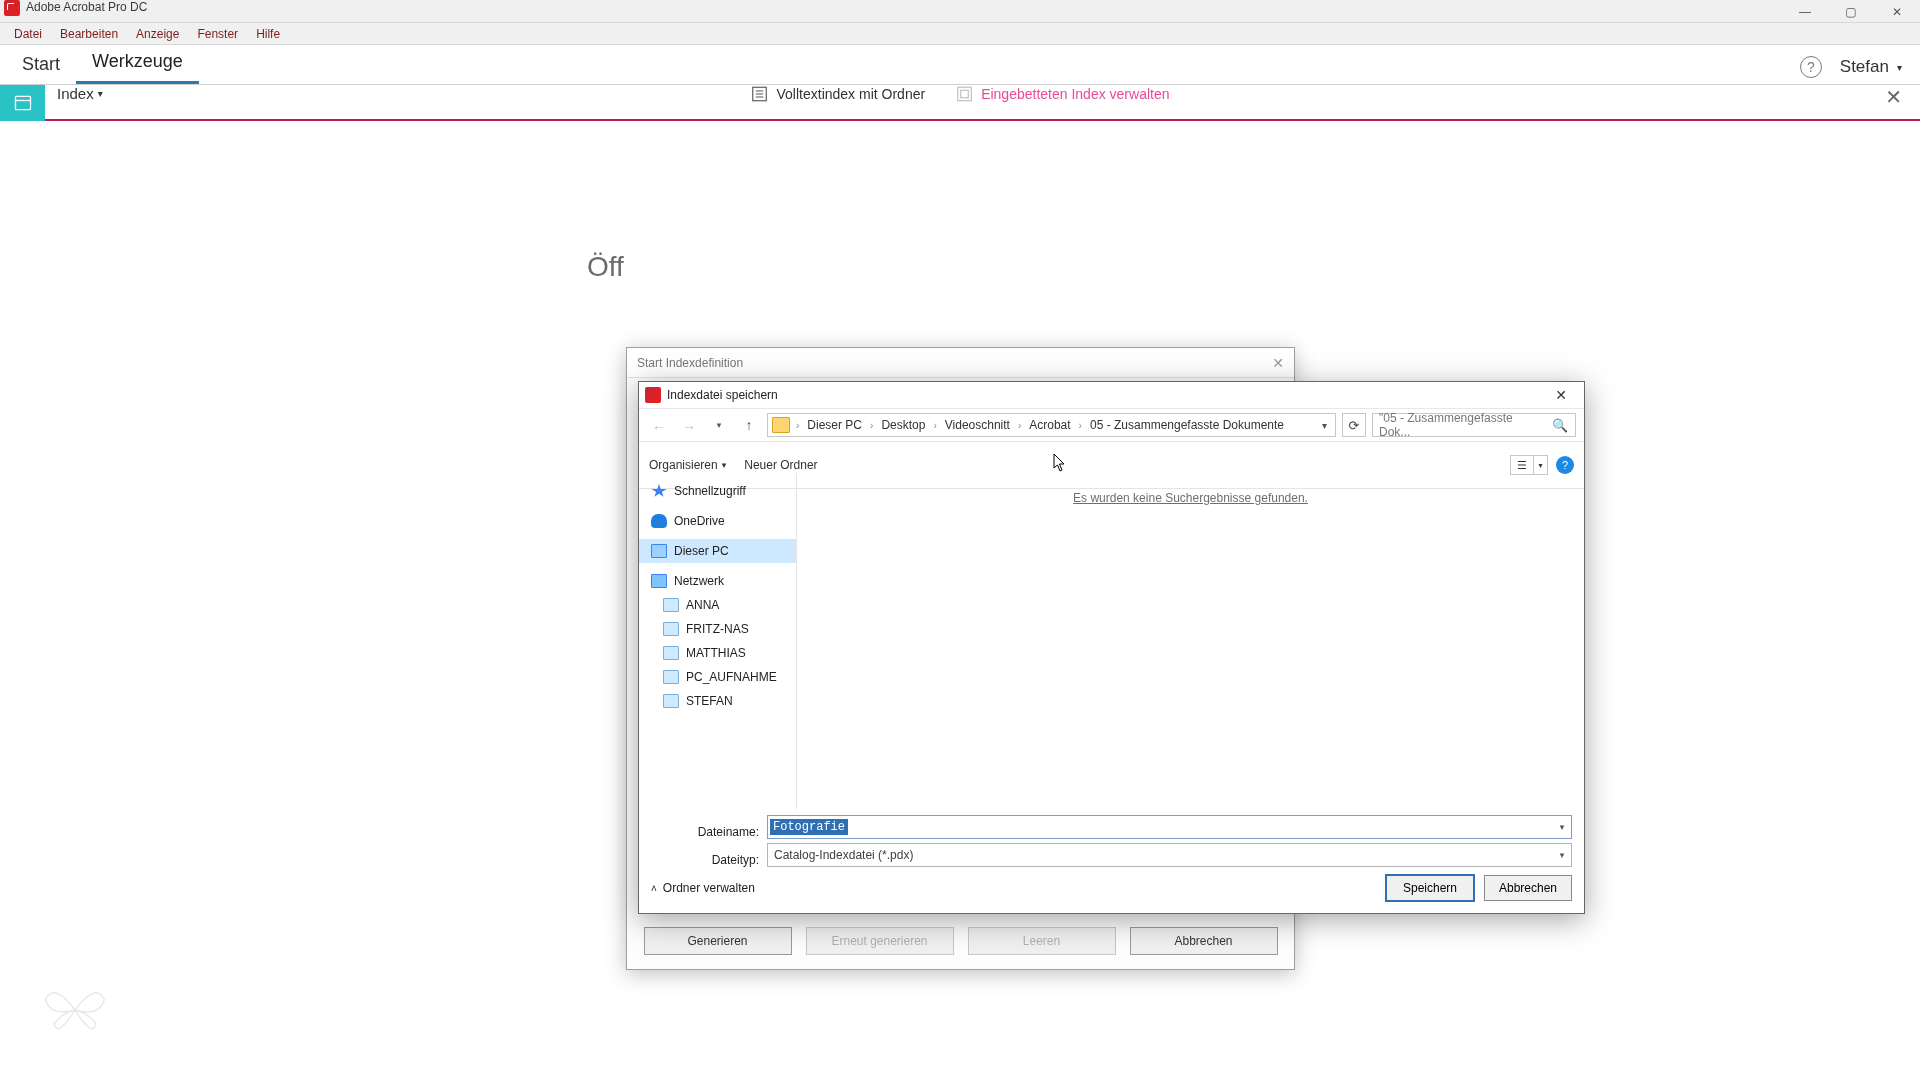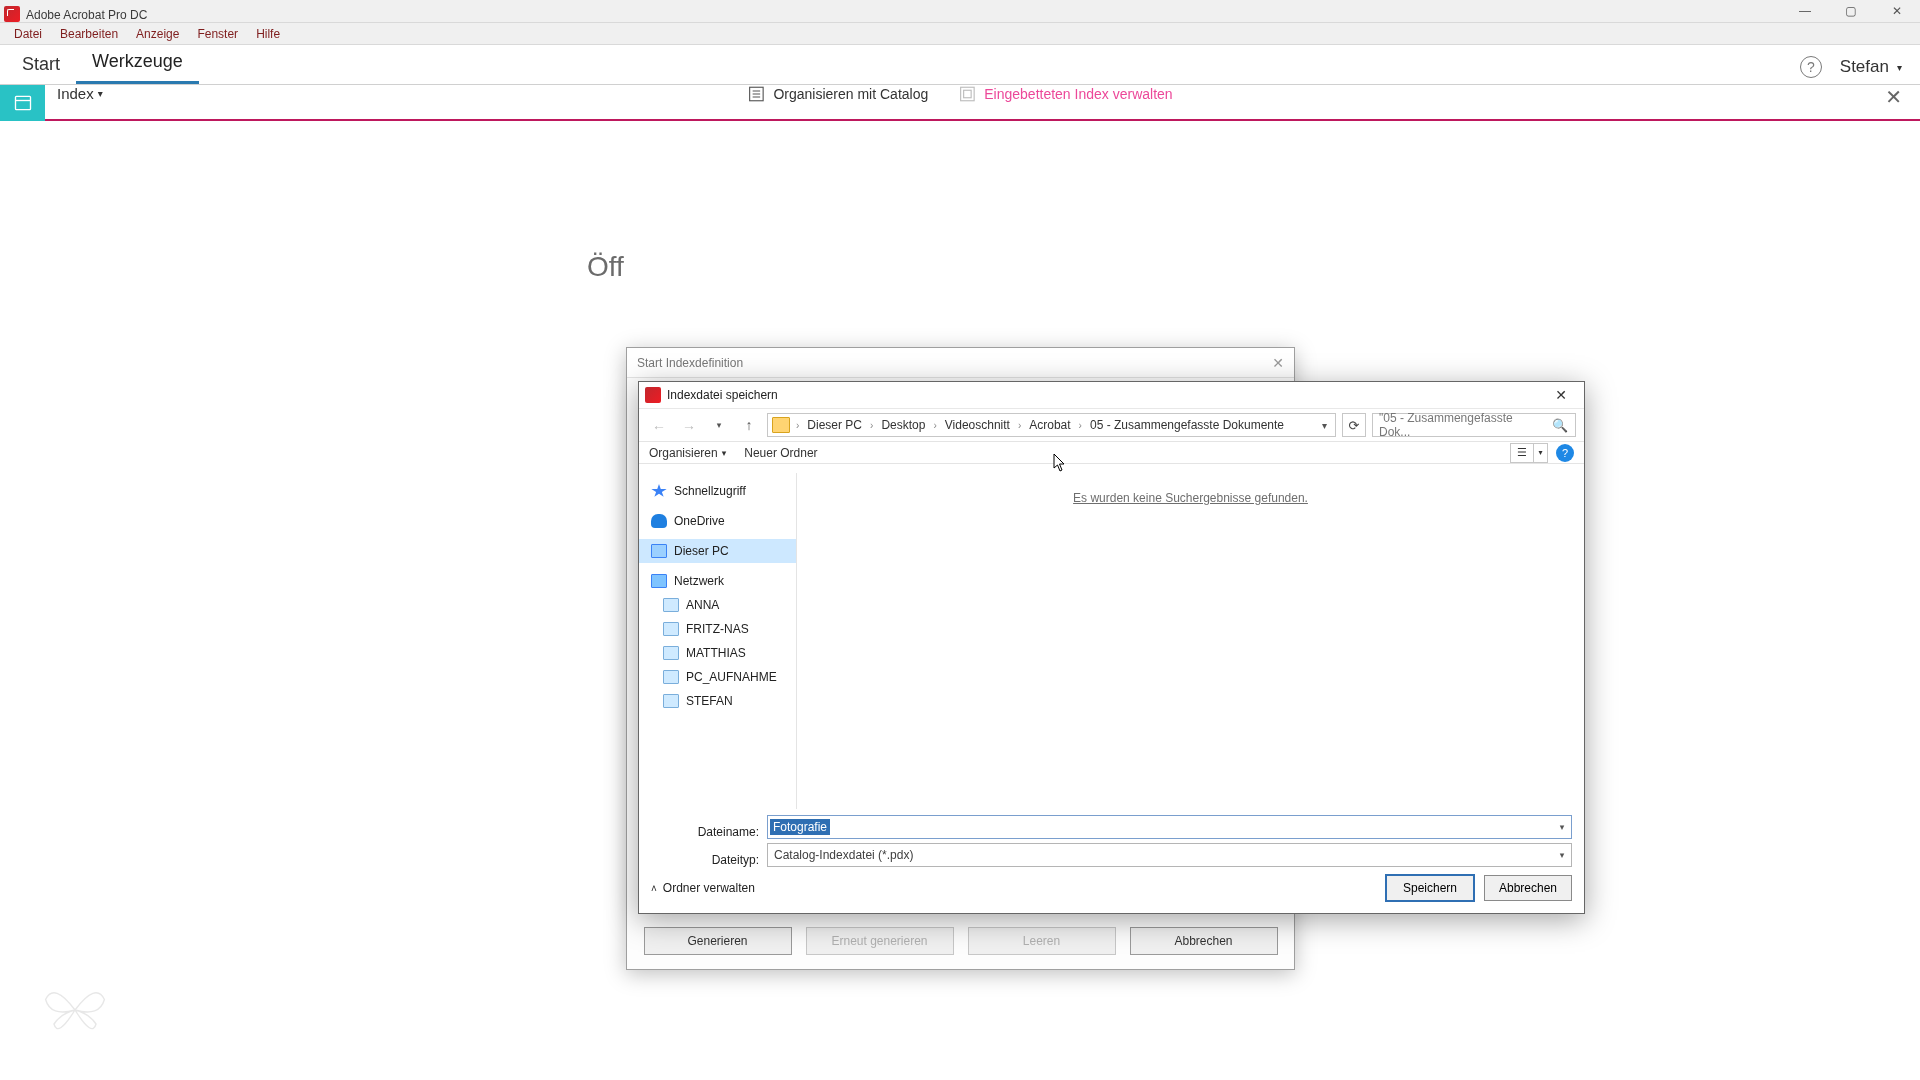--- a/index.html
+++ b/index.html
@@ -1,19 +1,19 @@
 <!DOCTYPE html>
 <html><head>
 <meta charset="utf-8">
 <style>
 * { margin:0; padding:0; box-sizing:border-box; font-family:"Segoe UI",Tahoma,sans-serif; }
 html,body { width:1920px; height:1080px; overflow:hidden; background:#fff; }
 
 
-.titlebar { height:23px; background:#f0f0f0; border-bottom:1px solid #d9d9d9; display:flex; align-items:flex-end; font-size:12px; color:#3a3a3a; }
+.titlebar { height:23px; background:#f0f0f0; border-bottom:1px solid #d9d9d9; display:flex; align-items:flex-start; font-size:12px; color:#3a3a3a; }
 .titlebar .appicon { width:16px; height:16px; margin:0 6px 0 4px; background:linear-gradient(135deg,#c1272d 0%,#ed1c24 100%); border-radius:2px; position:relative; }
 .titlebar .appicon::after{content:"";position:absolute;left:3px;top:3px;width:6px;height:6px;border:1.5px solid #fff;border-right:none;border-bottom:none;border-radius:2px 0 0 0;}
 .titlebar .titletext{flex:0 0 auto;}
 .titlebar .spacer{flex:1;}
 .titlebar .winbtn{width:46px;height:23px;display:flex;align-items:center;justify-content:center;color:#555;}
 
 
 .menubar{height:22px;background:#f0f0f0;border-bottom:1px solid #d9d9d9;display:flex;align-items:center;font-size:12px;color:#7f1d1d;padding-left:5px;gap:0;}
 .menubar span{padding:3px 9px;}
 
@@ -64,21 +64,21 @@
 .addrbox{flex:1;height:24px;border:1px solid #c7c7c7;background:#fff;display:flex;align-items:center;padding:0 4px;gap:4px;font-size:12px;color:#333;}
 .addrbox .foldericon{width:18px;height:16px;background:#ffd472;border:1px solid #d8a31e;border-radius:1px;}
 .addrbox .crumb{padding:0 2px;}
 .addrbox .sep{color:#8a8a8a;font-size:10px;padding:0 2px;}
 .addrbox .enddrop{margin-left:auto;color:#555;font-size:10px;padding:0 4px;}
 .refreshbtn{width:24px;height:24px;border:1px solid #c7c7c7;display:flex;align-items:center;justify-content:center;font-size:13px;color:#444;}
 .searchbox{width:204px;height:24px;border:1px solid #c7c7c7;display:flex;align-items:center;padding:0 6px;font-size:12px;color:#777;gap:6px;}
 .searchbox .mag{margin-left:auto;color:#555;font-size:13px;}
 
 
-.orgrow{height:23px;border-top:1px solid #e4e4e4;border-bottom:1px solid #e4e4e4;display:flex;padding:0 10px;font-size:12px;color:#333;gap:18px;}
+.orgrow{height:48px;border-top:1px solid #e4e4e4;border-bottom:1px solid #e4e4e4;display:flex;padding:0 10px;font-size:12px;color:#333;gap:18px;}
 .orgrow .orgbtn{display:flex;align-items:center;gap:4px;}
 .orgrow .right{margin-left:auto;display:flex;align-items:center;gap:8px;}
 .viewbtn{width:24px;height:20px;border:1px solid #c7c7c7;display:flex;align-items:center;justify-content:center;font-size:11px;}
 .viewdrop{width:14px;height:20px;border:1px solid #c7c7c7;border-left:none;display:flex;align-items:center;justify-content:center;font-size:8px;}
 .helpbtn{width:18px;height:18px;border-radius:50%;background:#1e88e5;color:#fff;display:flex;align-items:center;justify-content:center;font-size:11px;}
 
 
 .dsbody{position:absolute;left:0;right:0;top:91px;bottom:104px;display:flex;}
 .navpane{width:158px;border-right:1px solid #e4e4e4;padding:6px 0;font-size:12px;color:#222;}
 .navpane .navitem{height:24px;display:flex;align-items:center;gap:7px;padding-left:12px;}
@@ -92,21 +92,21 @@
 .ic-mon{background:#cfeaff;border:1px solid #7aaedb;border-radius:1px;}
 .filepane{flex:1;position:relative;}
 .noresults{position:absolute;left:50%;top:18px;transform:translateX(-50%);font-size:12px;color:#6e6e6e;text-decoration:underline;}
 
 
 .dsform{position:absolute;left:0;right:0;bottom:0;height:104px;padding:6px 12px 10px;}
 .dsform .row{display:flex;align-items:flex-end;margin-bottom:4px;}
 .dsform .lbl{width:116px;text-align:right;font-size:12px;color:#222;padding-right:8px;}
 .dsform .ctrl{flex:1;height:24px;border:1px solid #7a9fce;background:#fff;display:flex;align-items:center;font-size:12px;position:relative;}
 .dsform .ctrl.filetype{border-color:#b5b5b5;}
-.dsform .ctrl .seltext{background:#2f6fb3;color:#fff;padding:1px 3px;margin-left:2px;}
+.dsform .ctrl .seltext{background:#2f6fb3;color:#fff;padding:1px 3px;margin-left:2px;font-family:Liberation Mono, monospace;}
 .dsform .ctrl .plain{padding-left:6px;color:#404040;}
 .dsform .ctrl .dropbtn{position:absolute;right:0;top:0;bottom:0;width:18px;display:flex;align-items:center;justify-content:center;font-size:9px;color:#555;}
 .dsform .btnrow{display:flex;align-items:center;margin-top:8px;}
 .dsform .hidefolders{display:flex;align-items:center;gap:6px;font-size:12px;color:#222;}
 .dsform .actionbtns{margin-left:auto;display:flex;gap:10px;}
 .dsform .abtn{width:88px;height:26px;border:1px solid #8a8a8a;background:#f0f0f0;font-size:12px;display:flex;align-items:center;justify-content:center;}
 .dsform .abtn.primary{border:1px solid #2f6fb3;outline:1px solid #2f6fb3;}
 
 
 .cursor{position:absolute;left:1053px;top:332px;width:14px;height:20px;pointer-events:none;}
@@ -154,21 +154,21 @@
     <span style="font-size:10px">▾</span>
   </div>
   <div class="centerbtns">
     <div class="tbtn">
       <svg class="ticon" viewBox="0 0 24 24">
           <rect x="3" y="3" width="18" height="18" fill="none" stroke="#555" stroke-width="1.5"></rect>
           <line x1="7" y1="8" x2="17" y2="8" stroke="#555" stroke-width="1.5"></line>
           <line x1="7" y1="12" x2="17" y2="12" stroke="#555" stroke-width="1.5"></line>
           <line x1="7" y1="16" x2="17" y2="16" stroke="#555" stroke-width="1.5"></line>
         </svg>
-      <span>Organisieren mit Catalog</span>
+      <span>Volltextindex mit Ordner</span>
     </div>
     <div class="tbtn disabled">
       <svg class="ticon" viewBox="0 0 24 24">
           <rect x="3" y="3" width="18" height="18" fill="none" stroke="#bcbcbc" stroke-width="1.5"></rect>
           <rect x="7" y="7" width="10" height="10" fill="none" stroke="#bcbcbc" stroke-width="1.5"></rect>
         </svg>
       <span>Eingebetteten Index verwalten</span>
     </div>
   </div>
   <div class="closex">✕</div>

